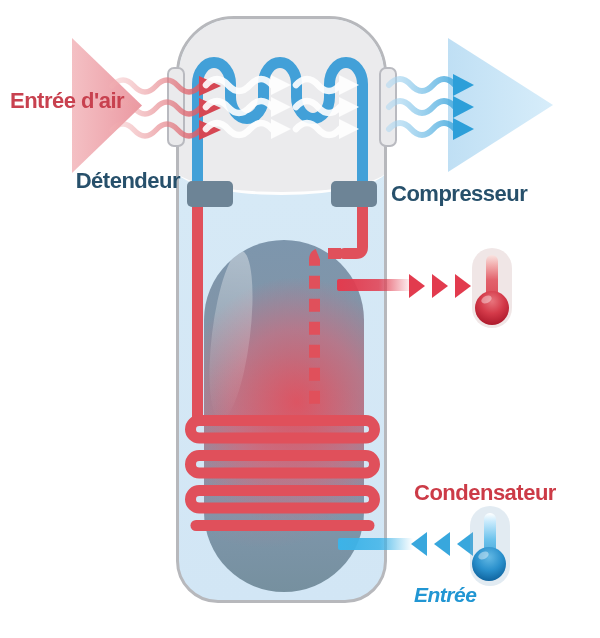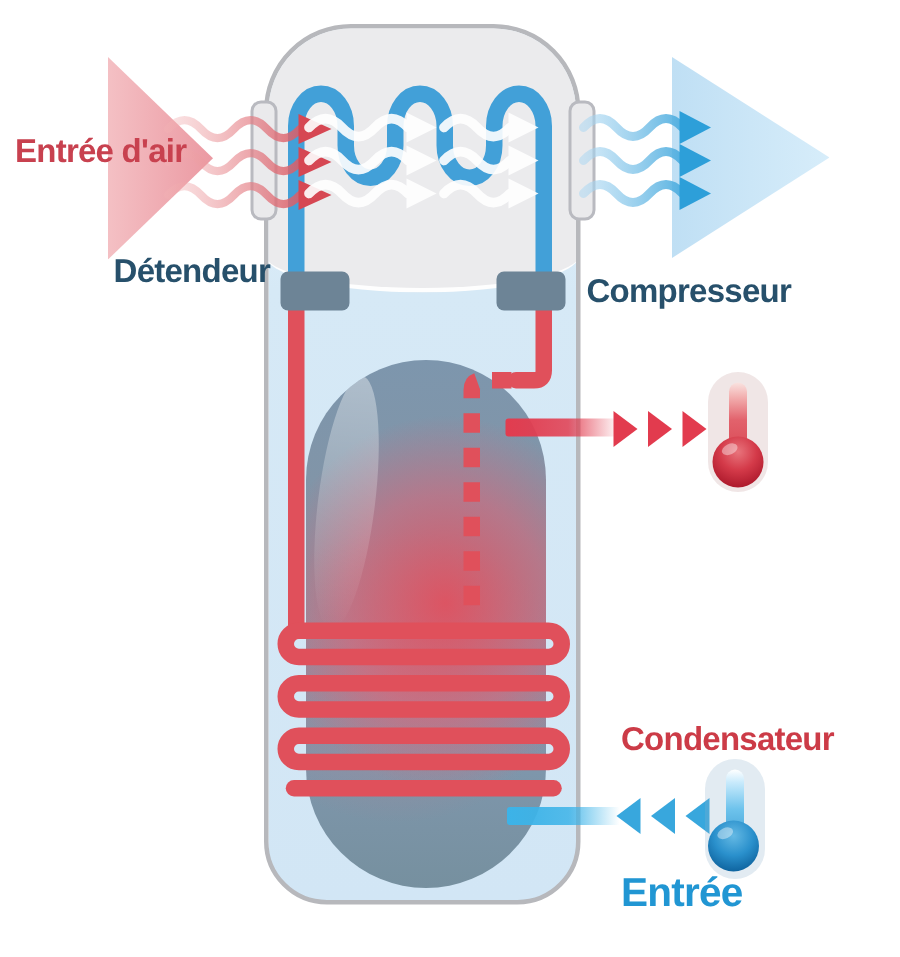--- a/index.html
+++ b/index.html
@@ -83,21 +83,21 @@
     background:rgba(255,255,255,0.4);transform:rotate(-25deg);
   }
   
   .lbl{position:absolute;font-weight:bold;white-space:nowrap;letter-spacing:-0.5px;}
   .lbl-air-in{left:10px;top:88px;font-size:22px;color:#c8414f;}
   .lbl-air-out{left:479px;top:91px;font-size:22px;color:#2d9ed9;}
   .lbl-detendeur{left:30px;top:168px;width:150px;text-align:right;font-size:22px;color:#27506b;}
   .lbl-compresseur{left:391px;top:181px;font-size:22px;color:#27506b;}
   .lbl-hot{left:413px;top:325px;font-size:21px;line-height:22px;color:#cc3b47;}
   .lbl-condenseur{left:414px;top:458px;font-size:22px;color:#cc3b47;margin-top:22px;}
-  .lbl-cold{left:414px;top:584px;font-size:27px;line-height:22px;color:#2196d3;}
+  .lbl-cold{left:414px;top:584px;font-size:21px;line-height:22px;color:#2196d3;font-style:italic;}
 </style>
 </head>
 <body>
 
 <div class="stage">
 
   <div class="abs tri-air-in"></div>
   <div class="abs tri-air-out"></div>
 
   <div class="abs unit">

